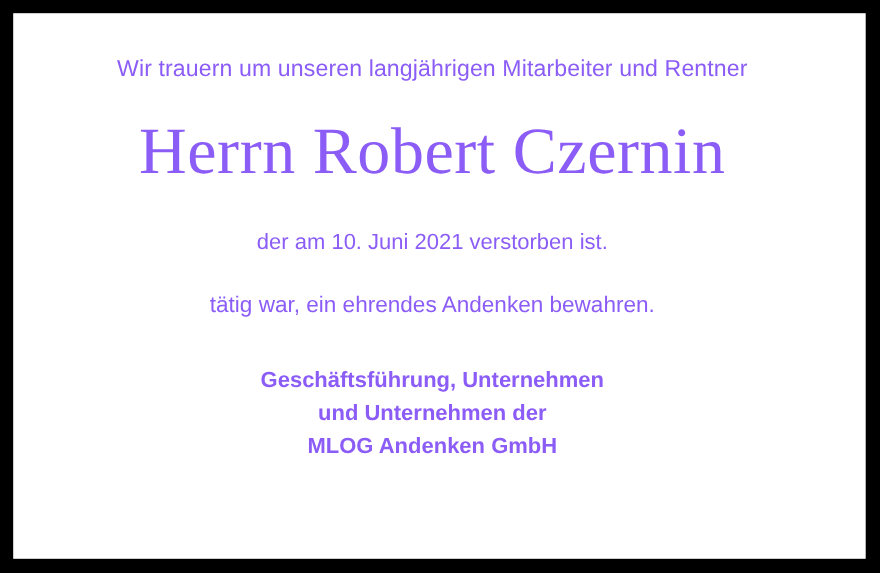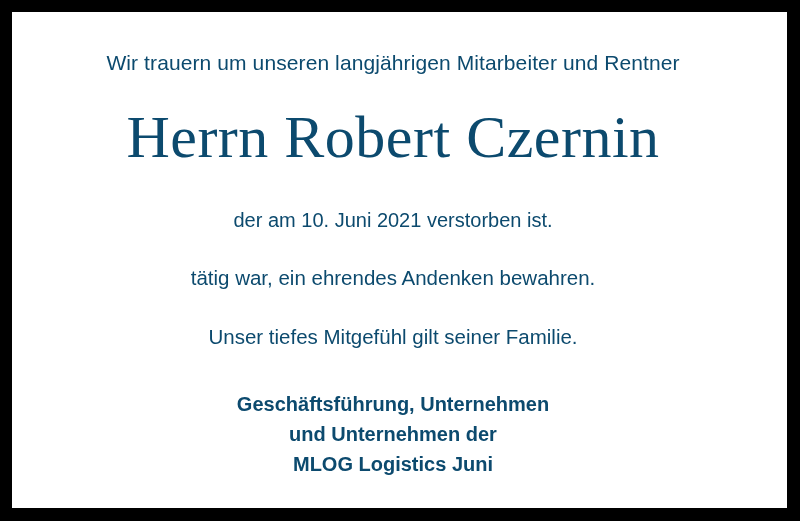--- a/index.html
+++ b/index.html
@@ -17,21 +17,21 @@
     width: 800px;
     height: 521px;
     background: #000000;
     padding: 12px 13px 13px 12px;
   }
   .obituary-card {
     box-sizing: border-box;
     width: 100%;
     height: 100%;
     background: #ffffff;
-    color: #0c4a6e;
+    color: #8b5cf6;
     display: flex;
     flex-direction: column;
     align-items: center;
     justify-content: flex-start;
     padding: 30px 53px 20px 40px;
     text-align: center;
   }
   .intro-line {
     font-size: 21px;
     line-height: 1.25;
@@ -81,22 +81,21 @@
     <p class="intro-line">Wir trauern um unseren langjährigen Mitarbeiter und Rentner</p>
 
     <h1 class="deceased-name">Herrn Robert Czernin</h1>
 
     <p class="death-date">der am 10. Juni 2021 verstorben ist.</p>
 
     <div class="tribute">
       <div>tätig war, ein ehrendes Andenken bewahren.</div>
     </div>
 
-    <p class="condolence">Unser tiefes Mitgefühl gilt seiner Familie.</p>
 
     <div class="signature">
       <div>Geschäftsführung, Unternehmen</div>
       <div>und Unternehmen der</div>
-      <div>MLOG Logistics Juni</div>
+      <div>MLOG Andenken GmbH</div>
     </div>
 
   </div>
 </div>
 
 </body></html>

